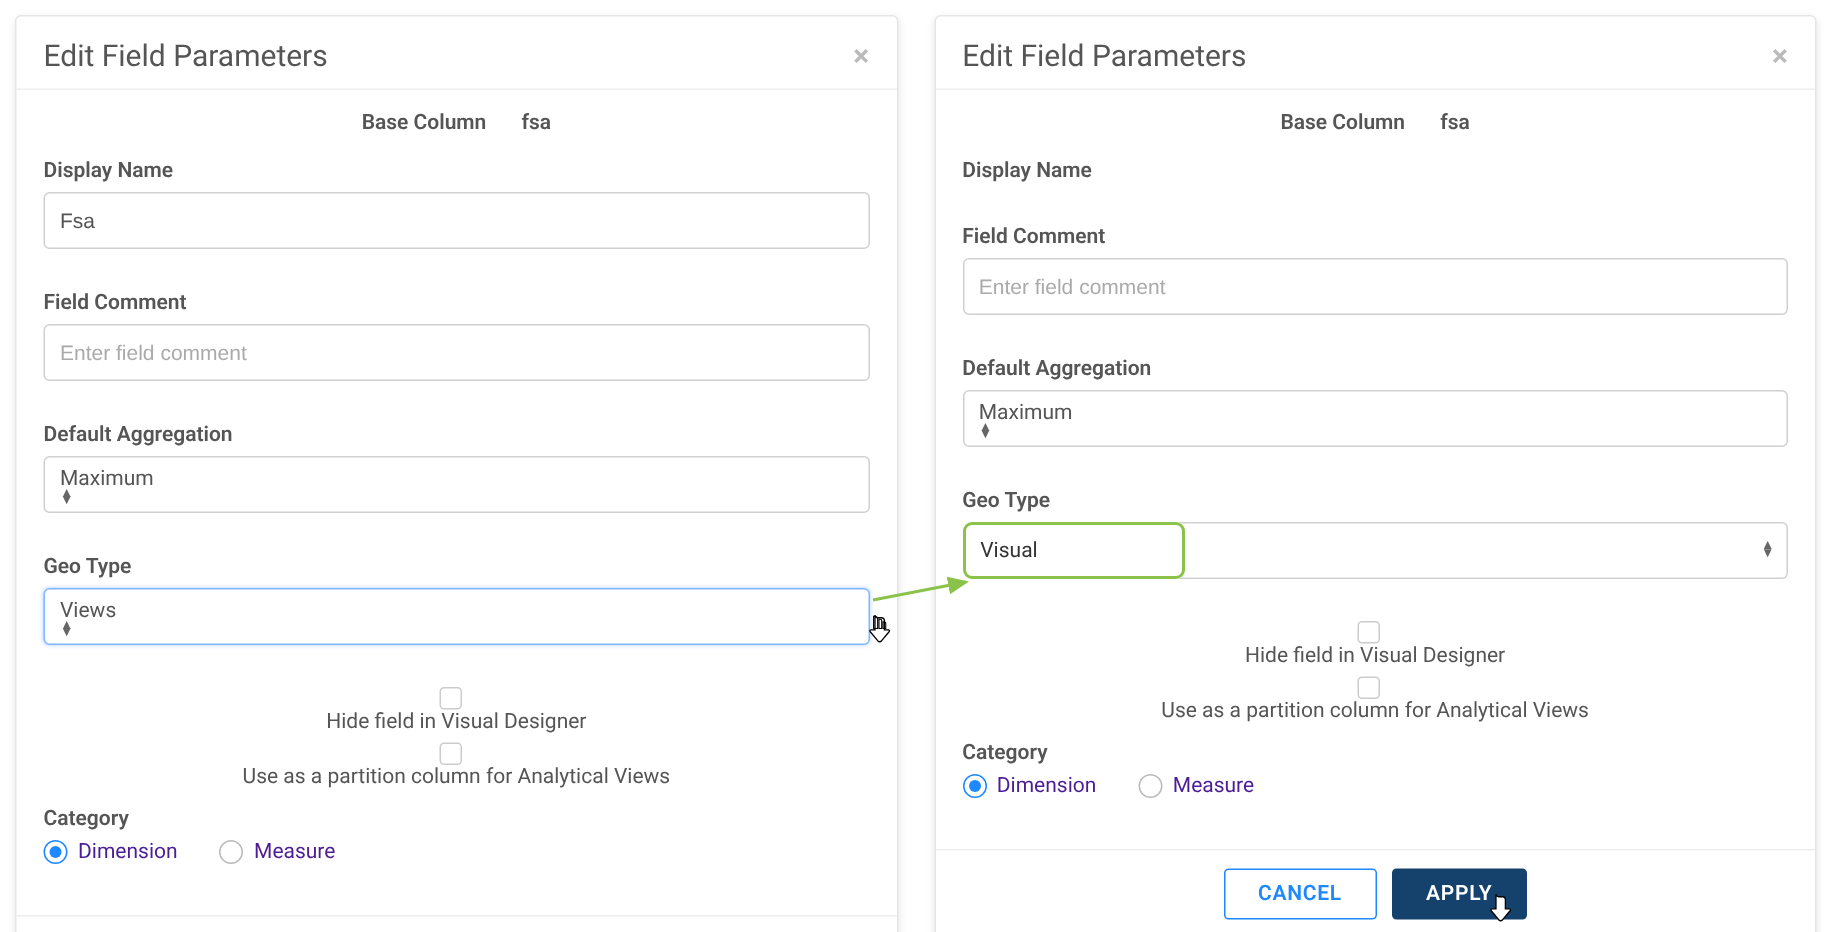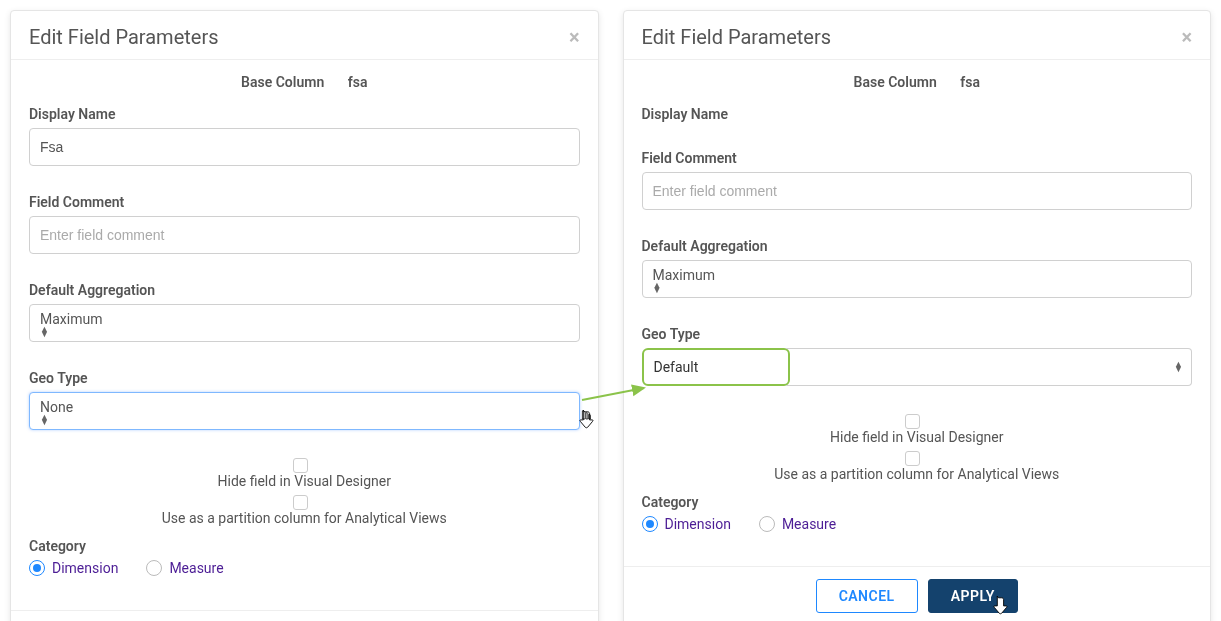--- a/index.html
+++ b/index.html
@@ -244,21 +244,21 @@
           <span class="select-sorter">
               <span>▲</span>
               <span>▼</span>
             </span>
         </div>
       </div>
 
       <div class="form-group" style="position:relative;">
         <label class="form-label">Geo Type</label>
         <div class="select-input select-focused">
-          <span>None</span>
+          <span>Views</span>
           <span class="select-sorter">
               <span>▲</span>
               <span>▼</span>
             </span>
         </div>
         <svg class="cursor" style="left:548px; top:38px;" viewBox="0 0 20 24">
           <path d="M7 2 L7 13 L4 13 C3 13 3 14 4 15 L9 21 C10 22 11 22 12 21 L17 15 C18 14 18 13 17 13 L14 13 L14 6 C14 5 13 4 12 4 L9 4 C8 4 7 3 7 2 Z" fill="#fff" stroke="#000" stroke-width="1"></path>
           <path d="M6 3 L6 12 L9 12 L9 5 C9 4 8 3 7 3 Z M10 5 L10 12 L12 12 L12 6 C12 5 11 5 10 5 Z M13 7 L13 12 L15 12 L15 8 C15 7 14 7 13 7 Z" fill="none" stroke="#000" stroke-width="0.8"></path>
         </svg>
       </div>
@@ -326,21 +326,21 @@
               <span>▲</span>
               <span>▼</span>
             </span>
         </div>
       </div>
 
       <div class="form-group">
         <label class="form-label">Geo Type</label>
         <div class="geotype-group-right">
           <div class="select-green">
-            <span>Default</span>
+            <span>Visual</span>
           </div>
           <div class="plain-select-wrap flex-fill" style="border-left:none; border-top-left-radius:0; border-bottom-left-radius:0; margin-left:-4px;">
             <span class="select-sorter">
                 <span>▲</span>
                 <span>▼</span>
               </span>
           </div>
         </div>
       </div>
 

